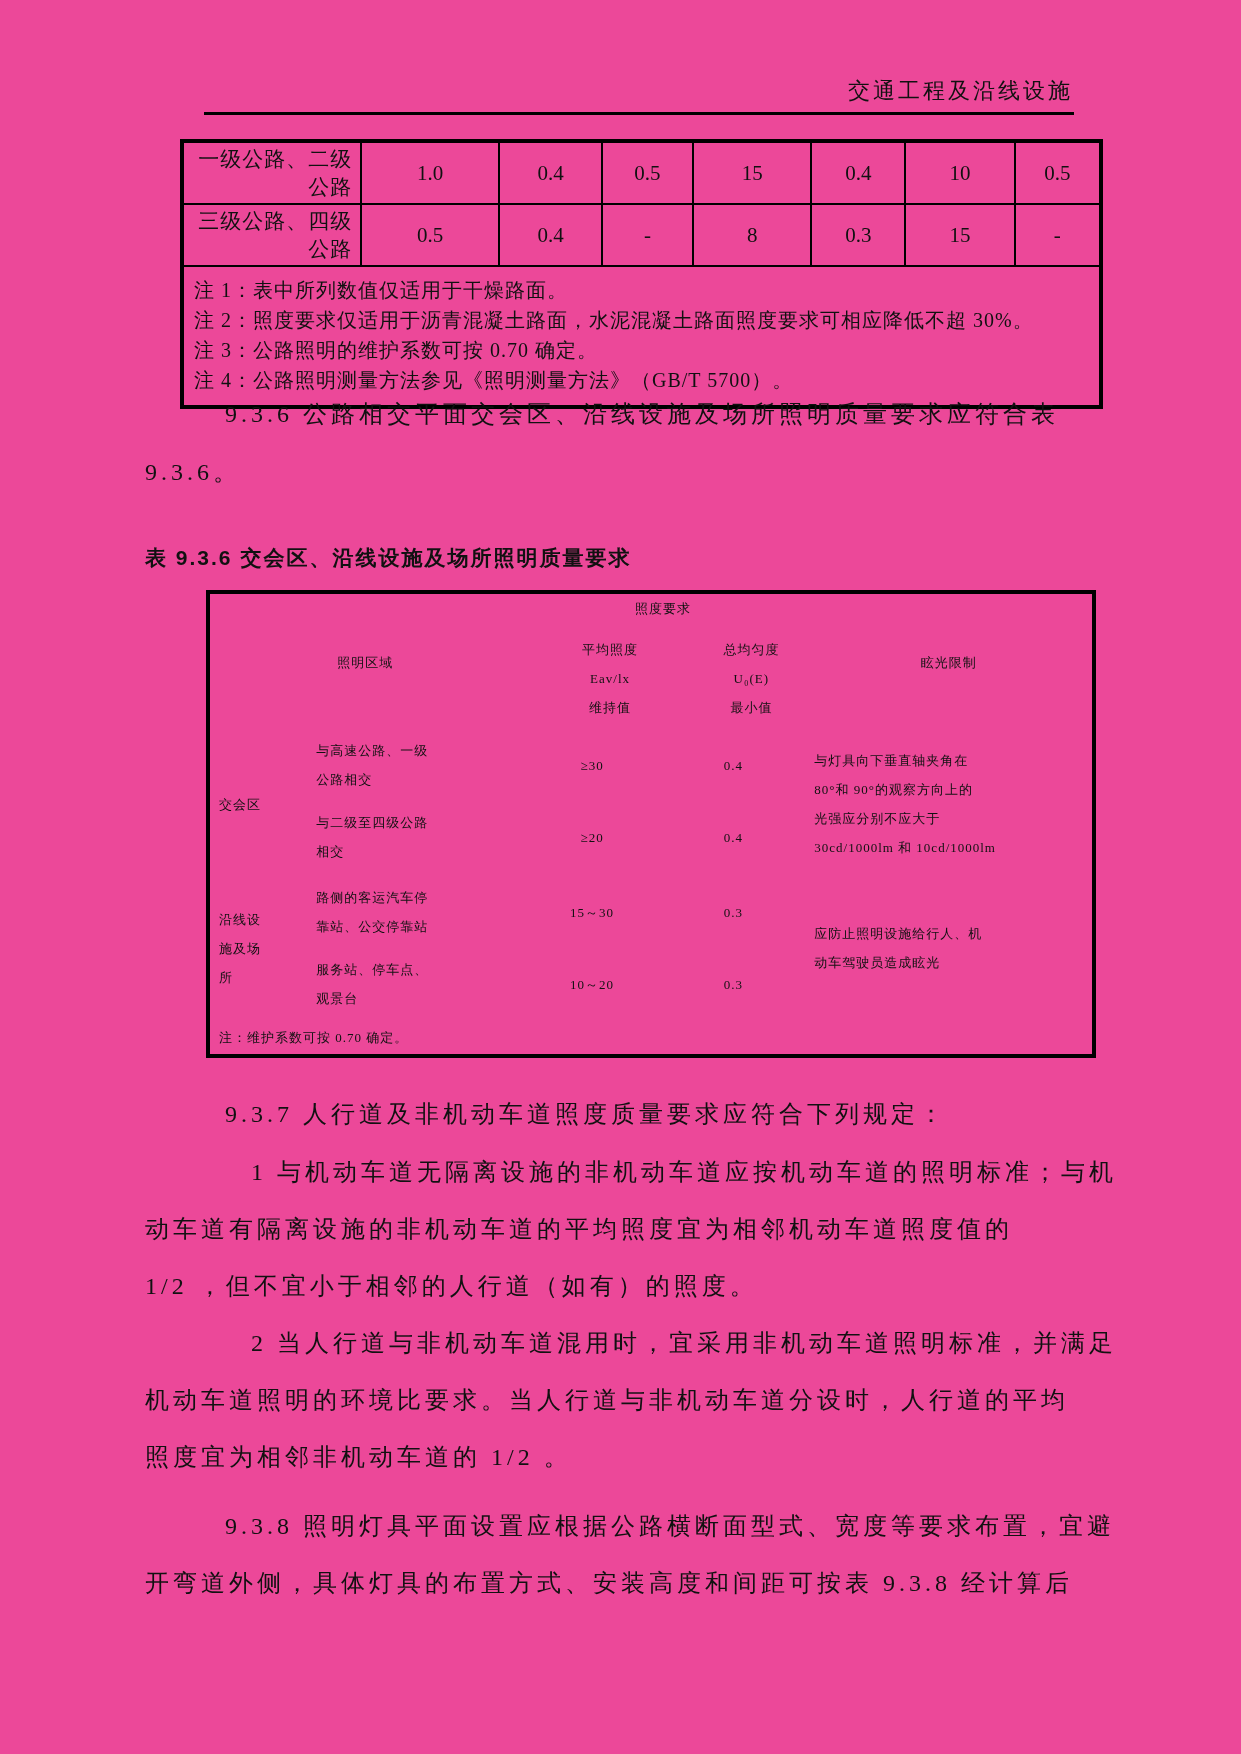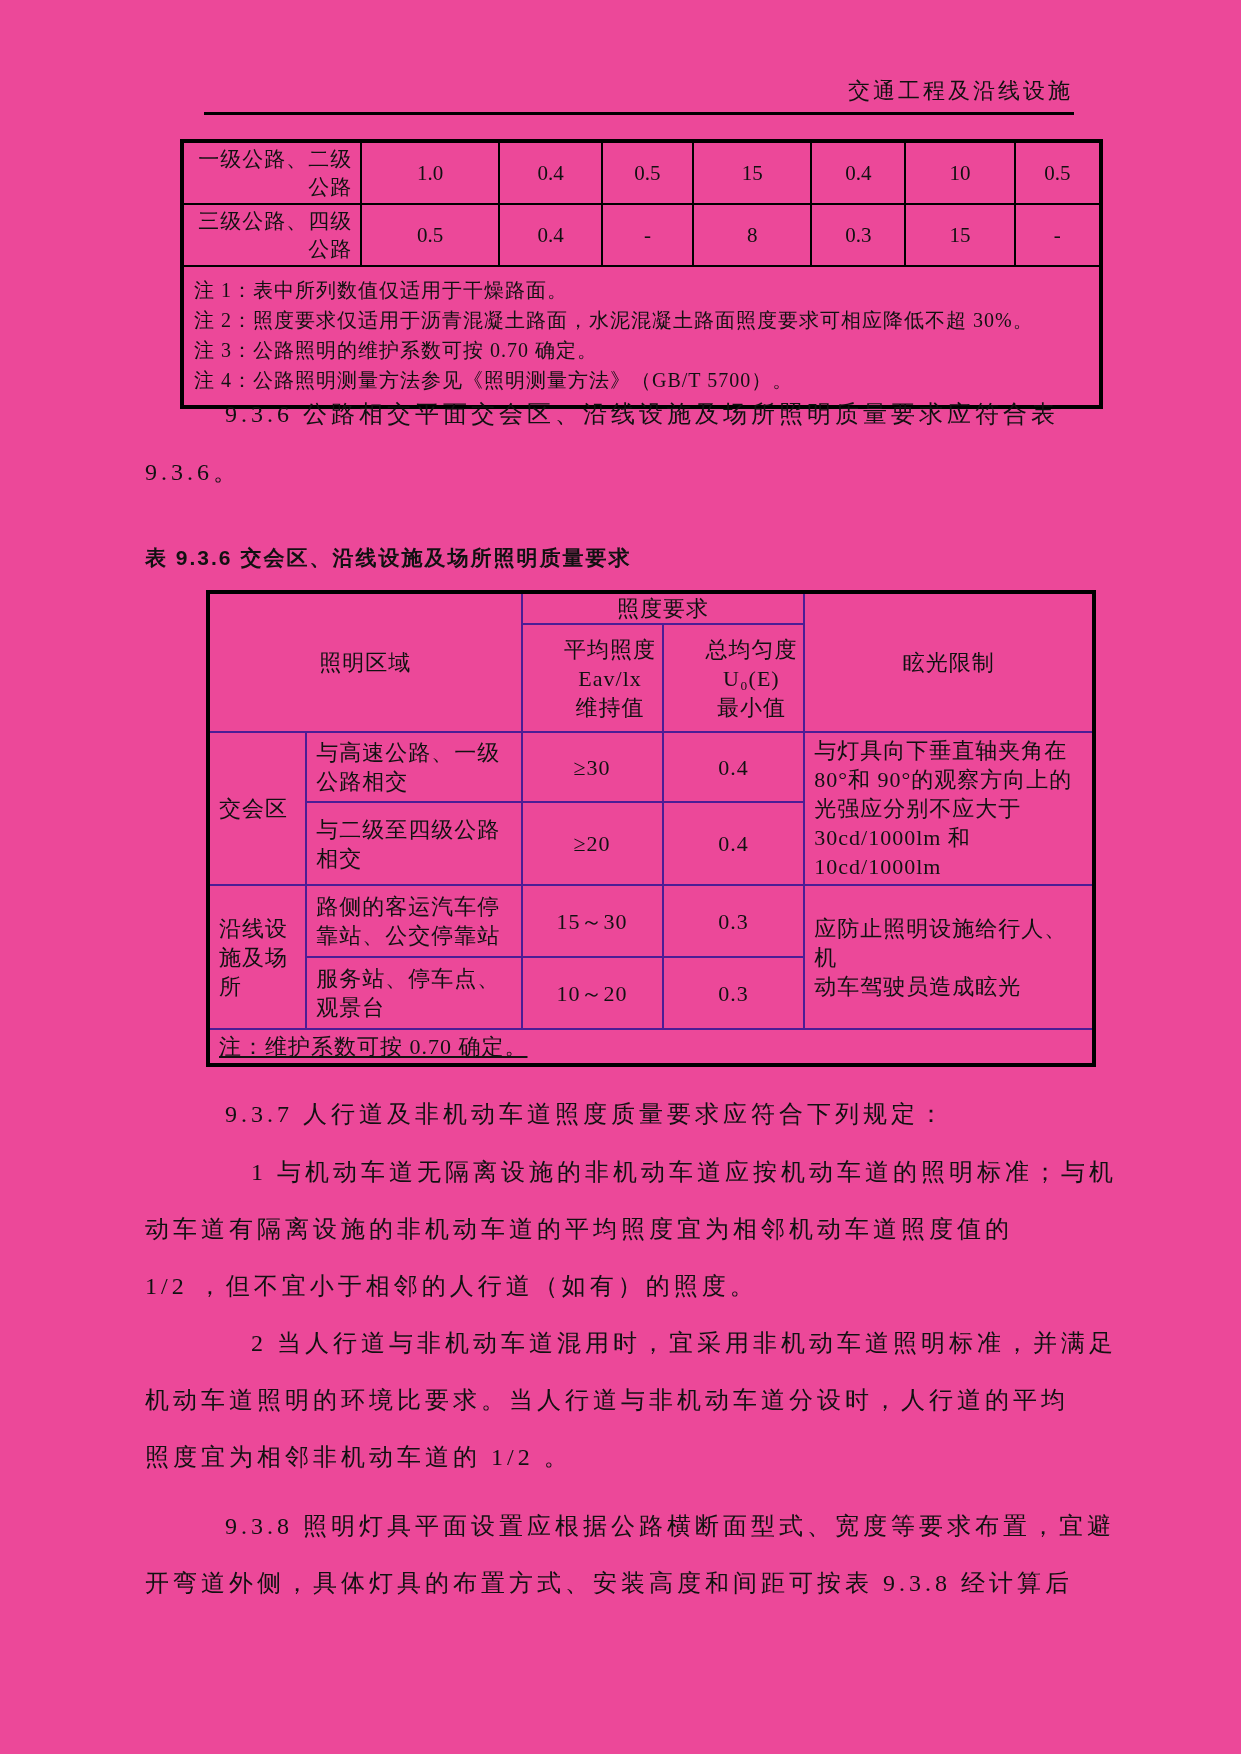--- a/index.html
+++ b/index.html
@@ -49,26 +49,26 @@
     text-align:left; font-weight:bold; font-size:21px; letter-spacing:2px;
     font-family:"Liberation Sans","DejaVu Sans",sans-serif;
   }
 
   
   .t2 {
     position:absolute; top:590px; left:206px; width:890px;
     border:4px solid #000;
   }
   .t2 td {
-    border:2px solid #4c1d95; font-size:22px; vertical-align:middle;
+    border:2px solid #ec4899; font-size:13px; vertical-align:middle;
     letter-spacing:1px; line-height:29px;
   }
   .t2 td.c { text-align:center; }
   .t2 td.l { text-align:left; padding:3px 9px; }
-  .t2 tr.noterow td { height:34px; padding:2px 9px;text-decoration:underline; }
+  .t2 tr.noterow td { height:34px; padding:2px 9px; }
 
   .pagenum {
     position:absolute; top:1698px; left:145px; width:932px;
     text-align:center; font-size:20px;
   }
 </style>
 </head>
 <body>
 
 <div class="page">

